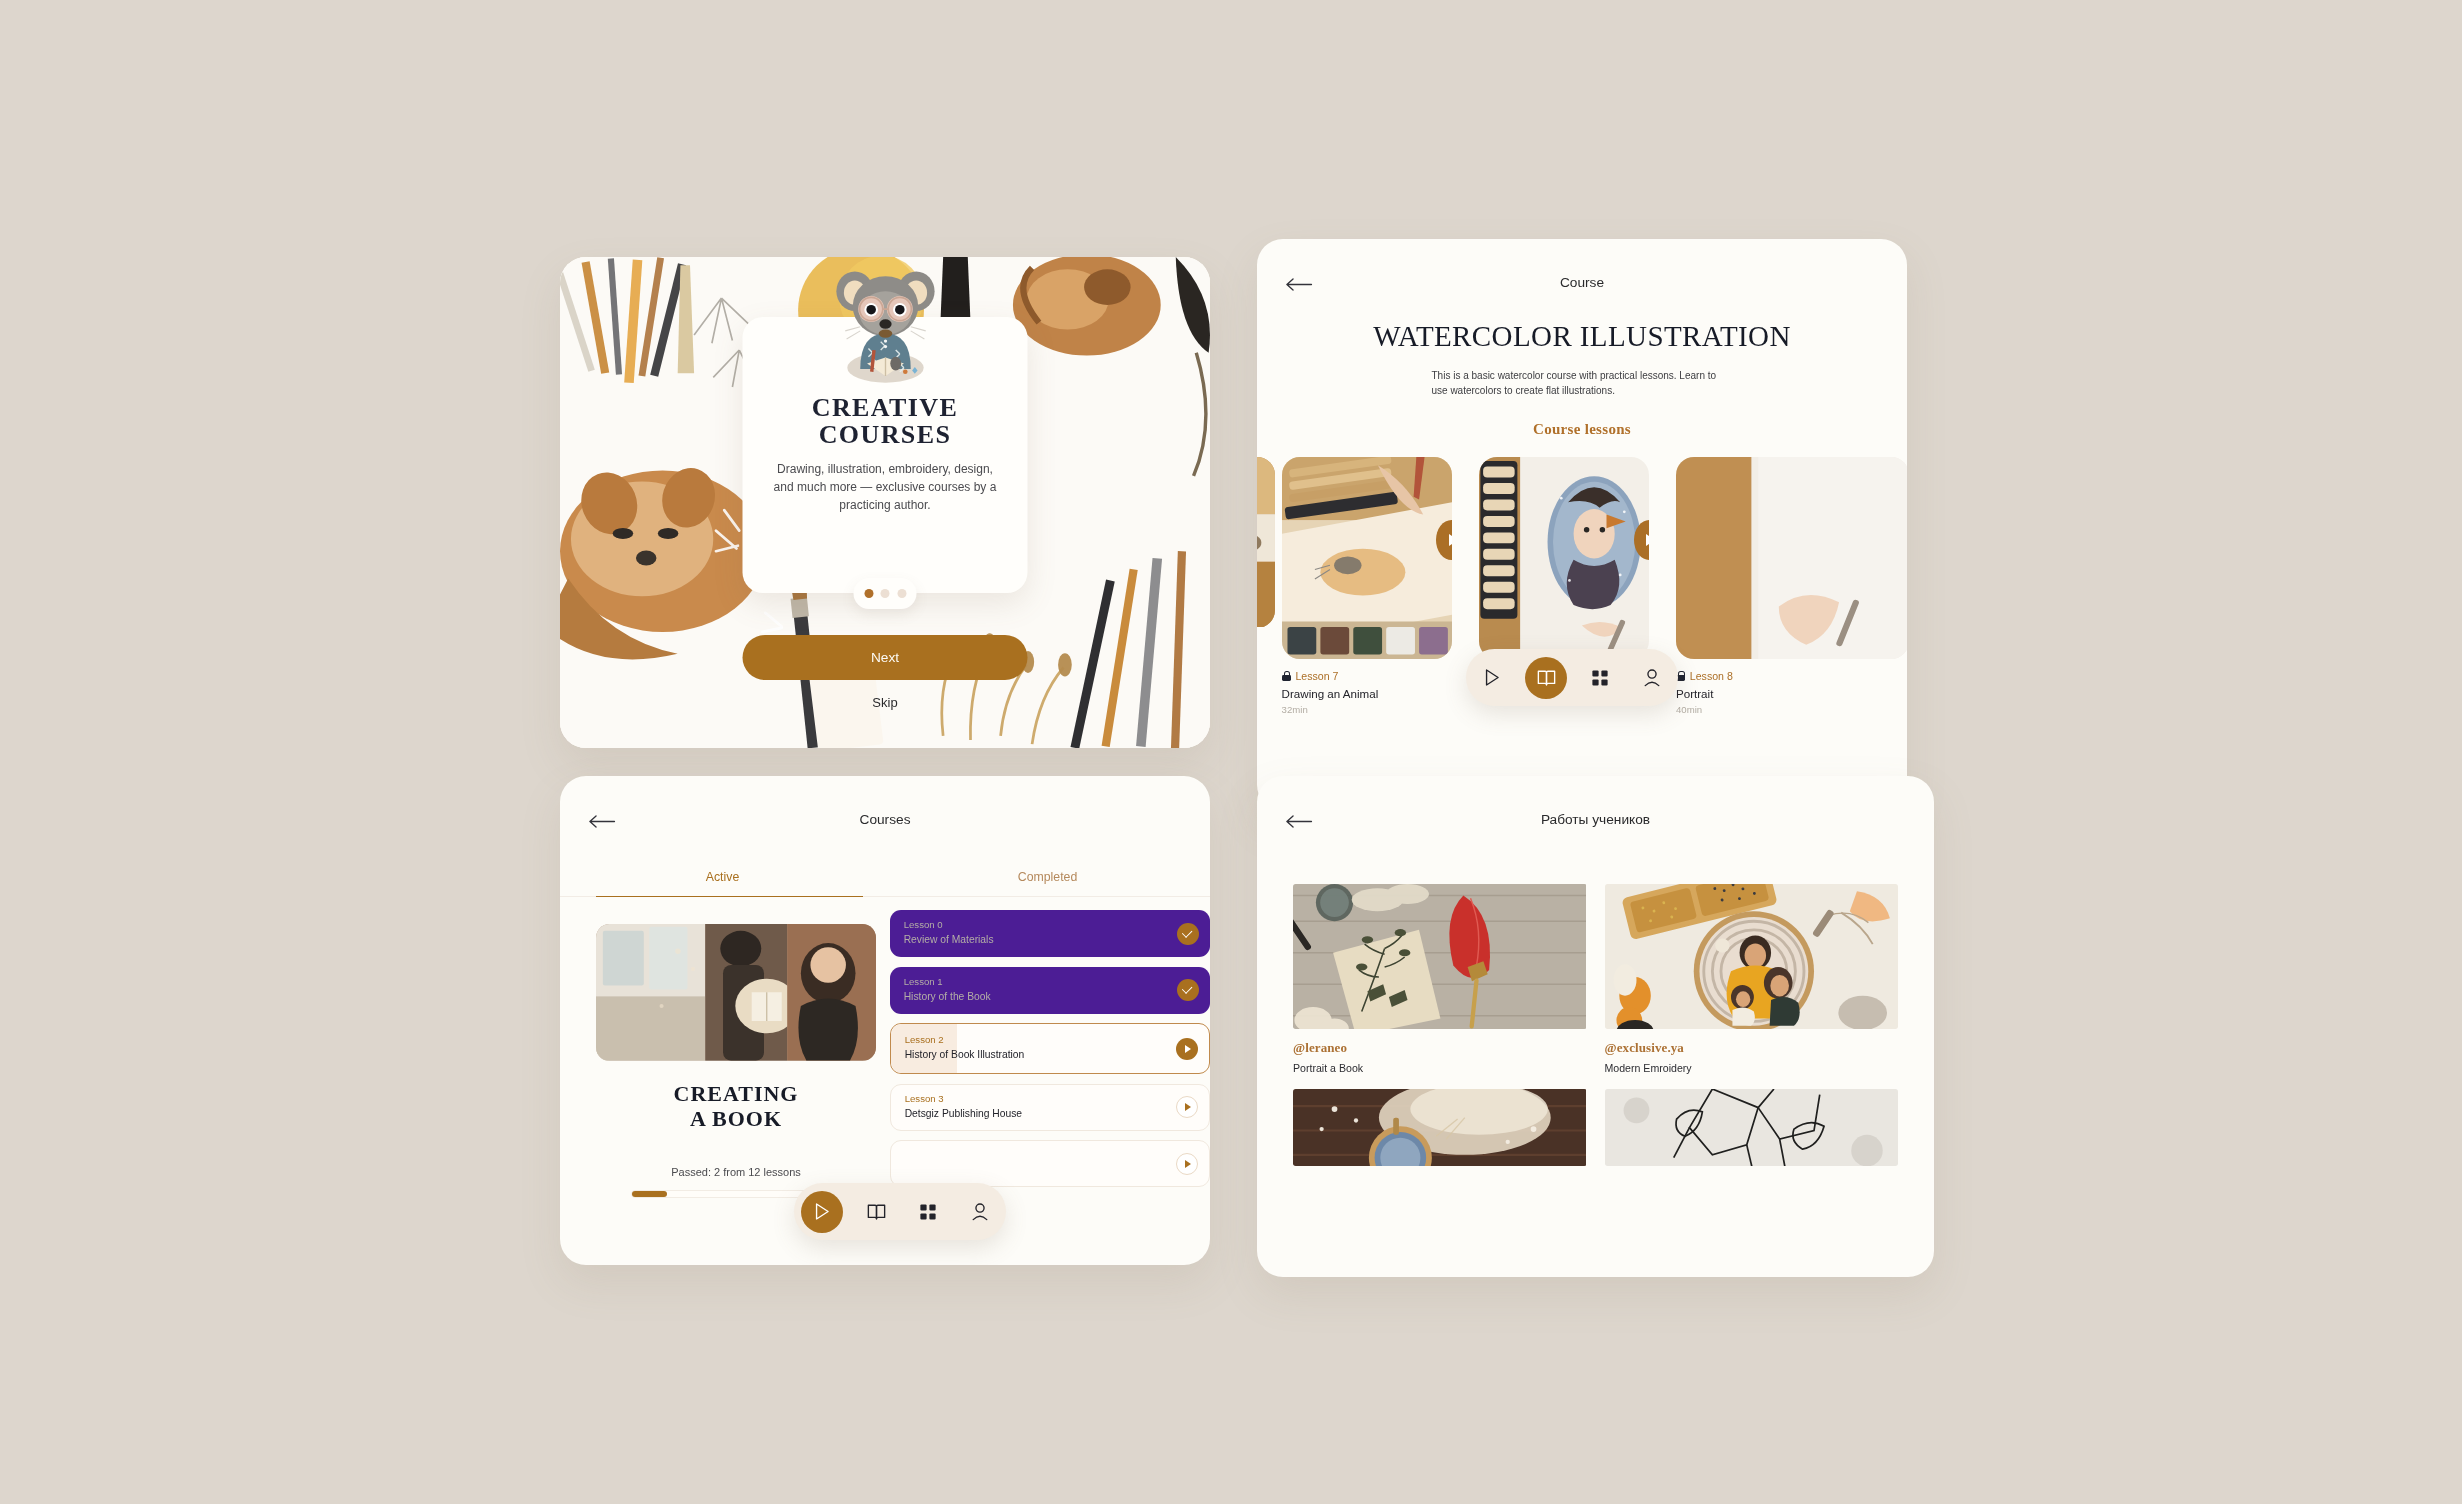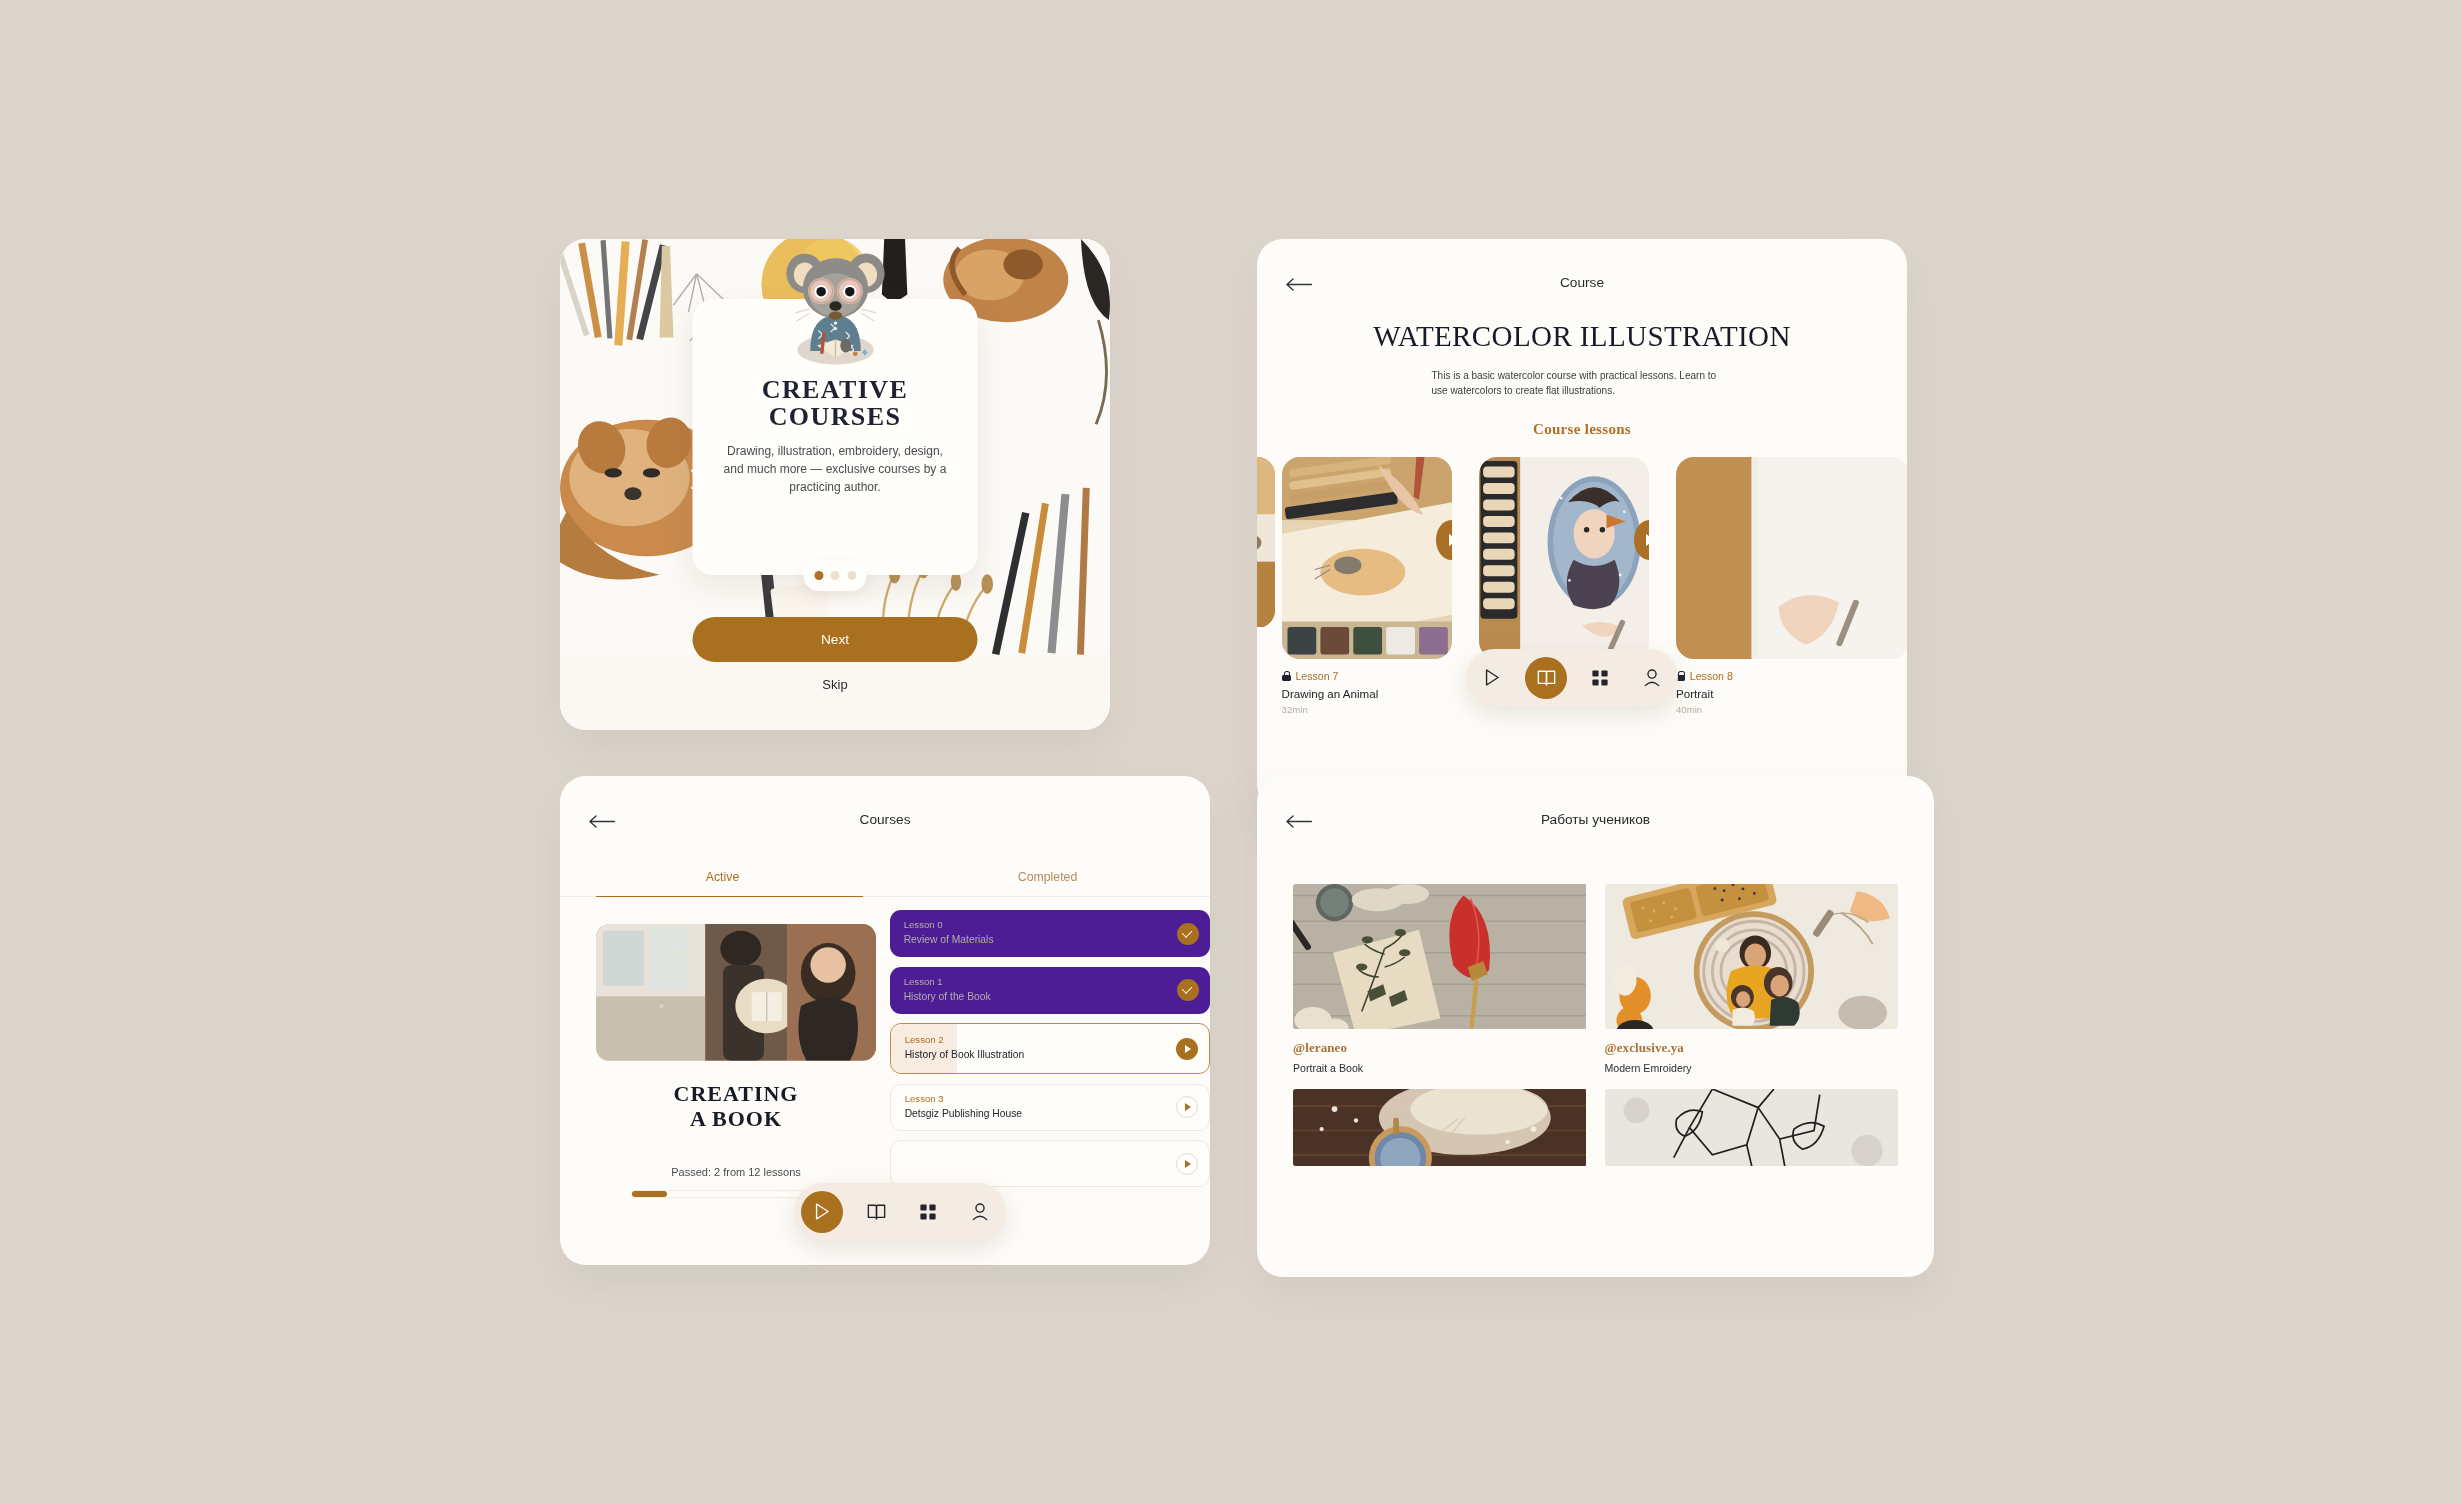--- a/index.html
+++ b/index.html
@@ -14,21 +14,21 @@
   
   .panel {
     position: absolute;
     background: #fdfcf8;
     border-radius: 26px;
     overflow: hidden;
     box-shadow: 0 18px 41px rgba(140,120,100,0.13);
   }
 
   
-  #panel-onboarding { left: 560px; top: 239px; width: 550px; height: 491px; }
+  #panel-onboarding { left: 560px; top: 257px; width: 650px; height: 491px; }
   .onb-bg { position: absolute; inset: 0; background: #fbf8f3; overflow: hidden; }
 
   .onb-card {
     position: absolute; left: 50%; transform: translateX(-50%);
     top: 60px; width: 285px; height: 276px;
     background: #fffefb; border-radius: 20.5px;
     box-shadow: 0 11px 30px rgba(120,100,80,0.13);
     display:flex; flex-direction:column; align-items:center;
   }
   .onb-mascot { width: 116px; height: 123px; margin-top: -53px; position: relative; }

